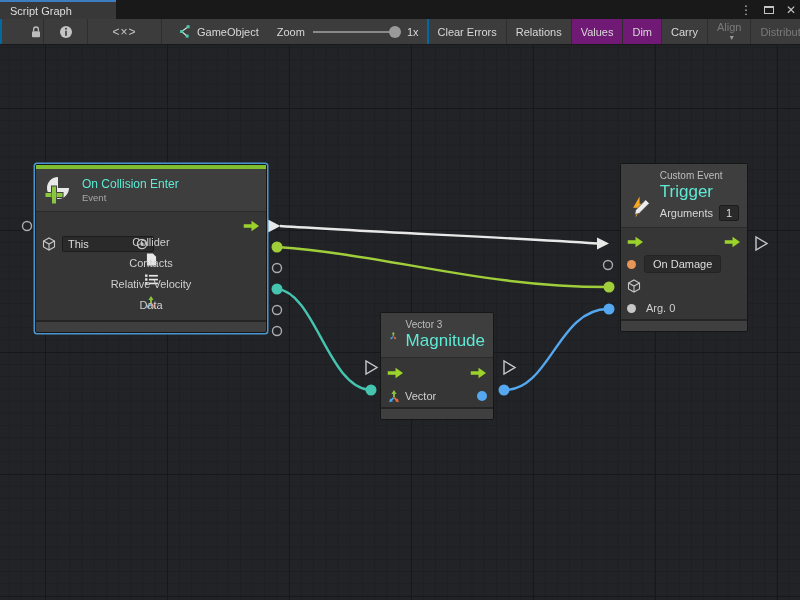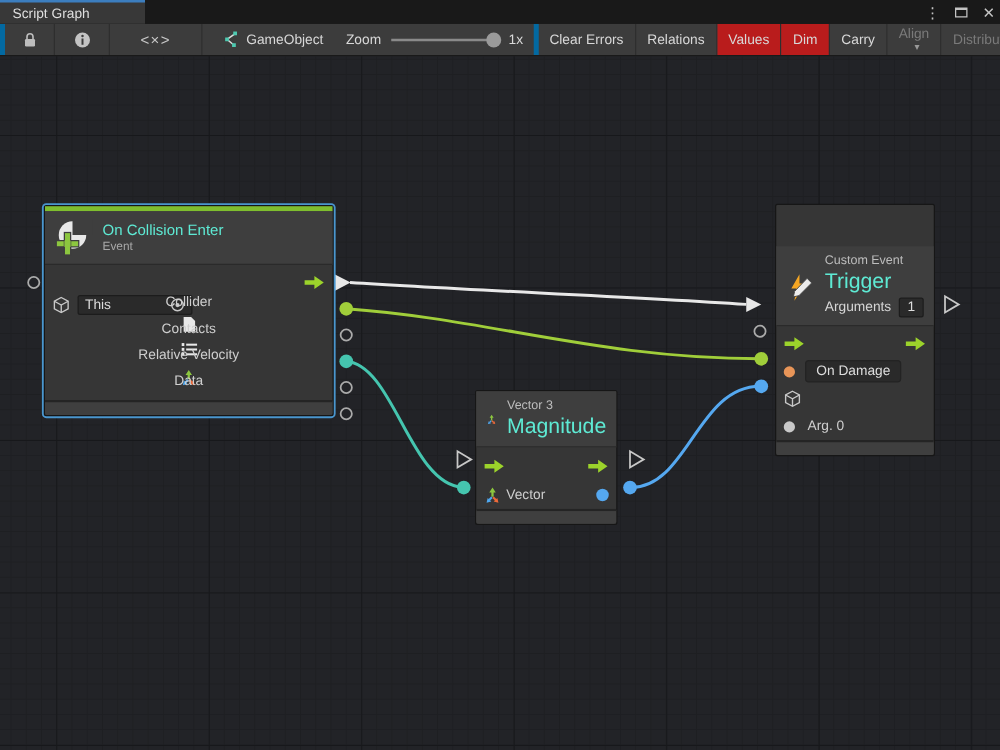--- a/index.html
+++ b/index.html
@@ -12,22 +12,22 @@
          display:flex; align-items:center; padding:0 10px; color:#DFDFDF; font-size:11px; }
   .win-controls { position:absolute; right:4px; top:0; height:19px; display:flex; align-items:center; gap:12px; color:#C4C4C4; }
   .wc { font-size:12px; line-height:1; cursor:default; }
   .wc-max { width:10px; height:8px; border:1.4px solid #C4C4C4; border-top-width:2.5px; display:inline-block; }
 
   
   .toolbar { height:26px; background:#3C3C3C; border-bottom:1px solid #191919;
              display:flex; align-items:stretch; color:#D8D8D8; font-size:11px; overflow:hidden; }
   .tbtn { display:flex; align-items:center; justify-content:center; padding:0 9px;
           border-right:1px solid #2E2E2E; white-space:nowrap; }
-  .tbtn.first { border-left:4px solid #0369a1; }
-  .tbtn.on { background:#b91c1c; }
+  .tbtn.first { border-left:2px solid #0369a1;justify-content:flex-end; }
+  .tbtn.on { background:#701a75; }
   .tbtn.disabled { color:#7A7A7A;flex-direction:column; }
   .tbtn .dd { font-size:8px; margin-left:5px; color:#9A9A9A; }
   .tb-left { display:flex; }
   .tb-left .tbtn { width:44px; padding:0; }
   .tb-left .tbtn.wide { width:74px; }
   .gobj { display:flex; align-items:center; gap:6px; padding:0 10px; margin-left:4px; }
   .zoomwrap { display:flex; align-items:center; gap:8px; padding:0 8px; }
   .zoom-track { width:86px; height:2px; background:#8A8A8A; position:relative; }
   .zoom-handle { position:absolute; right:-2px; top:-5px; width:12px; height:12px; border-radius:50%; background:#9A9A9A; }
   .tb-right { margin-left:auto; display:flex; }
@@ -317,21 +317,21 @@
             </span>
           <span style="margin-left:4px;">Vector</span>
           <span class="spacer"></span>
           <span class="dot" style="background: rgb(85, 168, 240);"></span>
         </div>
       </div>
       <div class="nfoot"></div>
     </div>
 
     <div class="node" style="left:620px; top:118px; width:128px;">
-      <div class="nhead" style="align-items:center;margin-top:33px;">
+      <div class="nhead" style="align-items:flex-end;">
         <svg width="28" height="28" viewBox="0 0 28 28" style="margin-top:3px;">
           <polygon points="13,1 5,15 10,15 8,27 19,10 13,10" fill="#F5A623"></polygon>
           <polygon points="20.5,5 25,9.5 12.5,22 7,23.2 8.2,17.8" fill="#ECECEC" stroke="#3E3E3E" stroke-width="0.9"></polygon>
         </svg>
         <div class="col">
           <span class="ntype">Custom Event</span>
           <span class="ntitle big">Trigger</span>
           <span class="args-row">
             <span>Arguments</span>
             <span class="field num">

